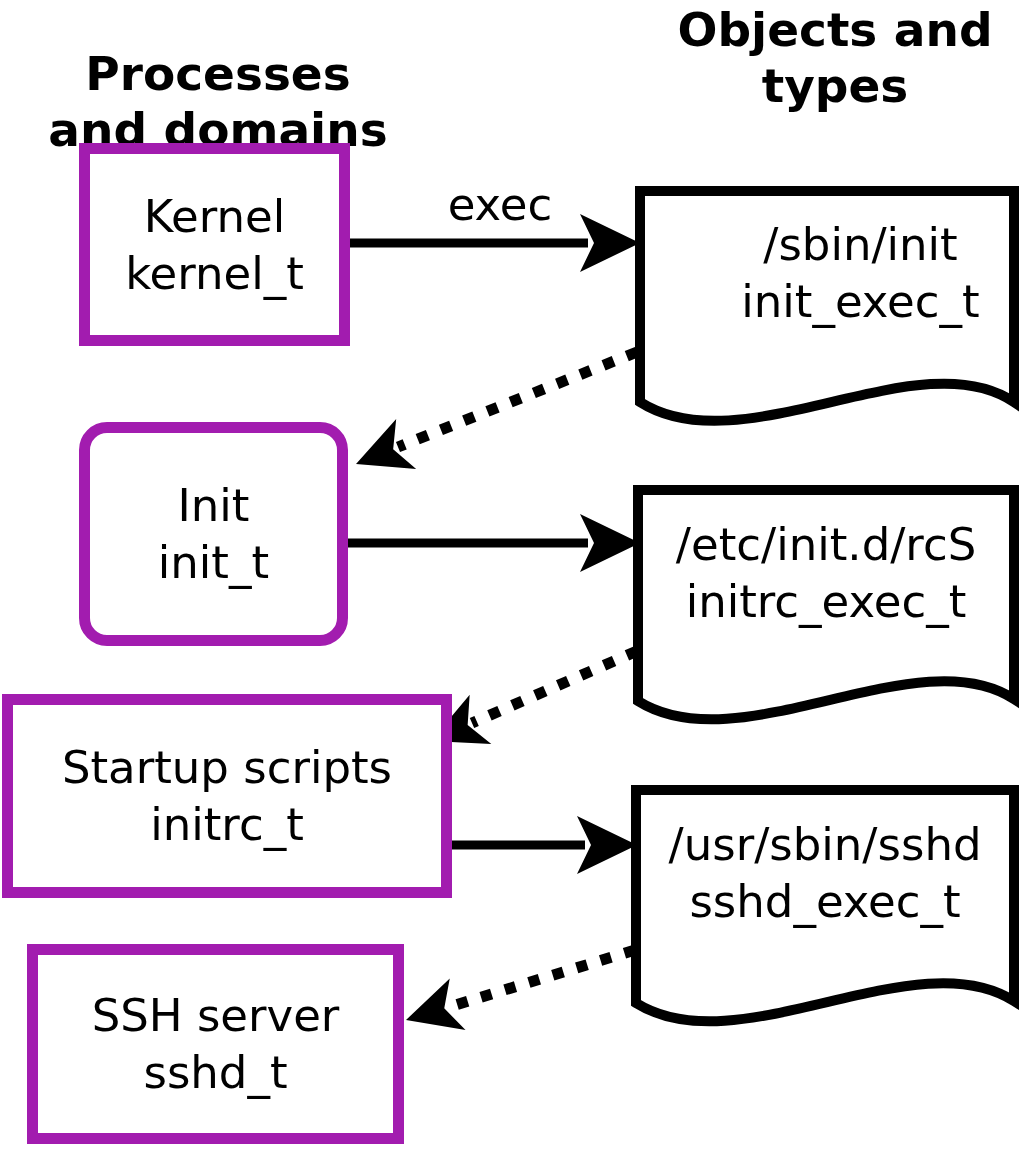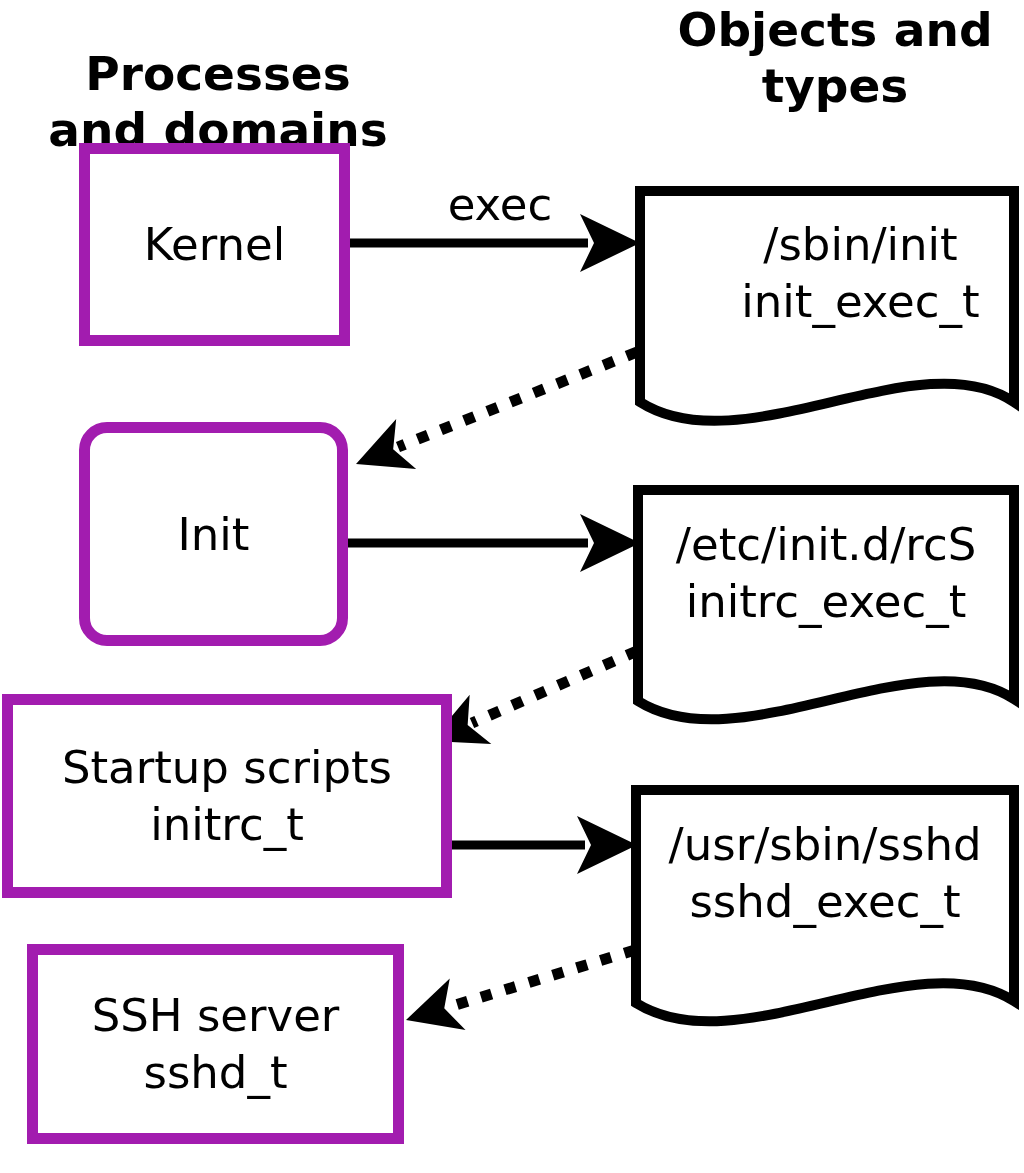--- a/index.html
+++ b/index.html
@@ -85,23 +85,25 @@
     </g>
   </svg>
 
   <div class="hdr" style="left:25px;top:2px;width:386px;margin-top:44px;">Processes
 and domains</div>
   <div class="hdr" style="left:645px;top:2px;width:380px;">Objects and
 types</div>
 
   <div class="pbox" style="left:79px;top:143px;width:271px;height:203px;">
     <div>Kernel</div>
+    <div>kernel_t</div>
   </div>
   <div class="pbox" style="left:79px;top:422px;width:269px;height:224px;border-radius:28px;">
     <div>Init</div>
+    <div>init_t</div>
   </div>
   <div class="pbox" style="left:2px;top:694px;width:450px;height:204px;">
     <div>Startup scripts</div>
     <div>initrc_t</div>
   </div>
   <div class="pbox" style="left:27px;top:944px;width:377px;height:200px;">
     <div>SSH server</div>
     <div>sshd_t</div>
   </div>
 

